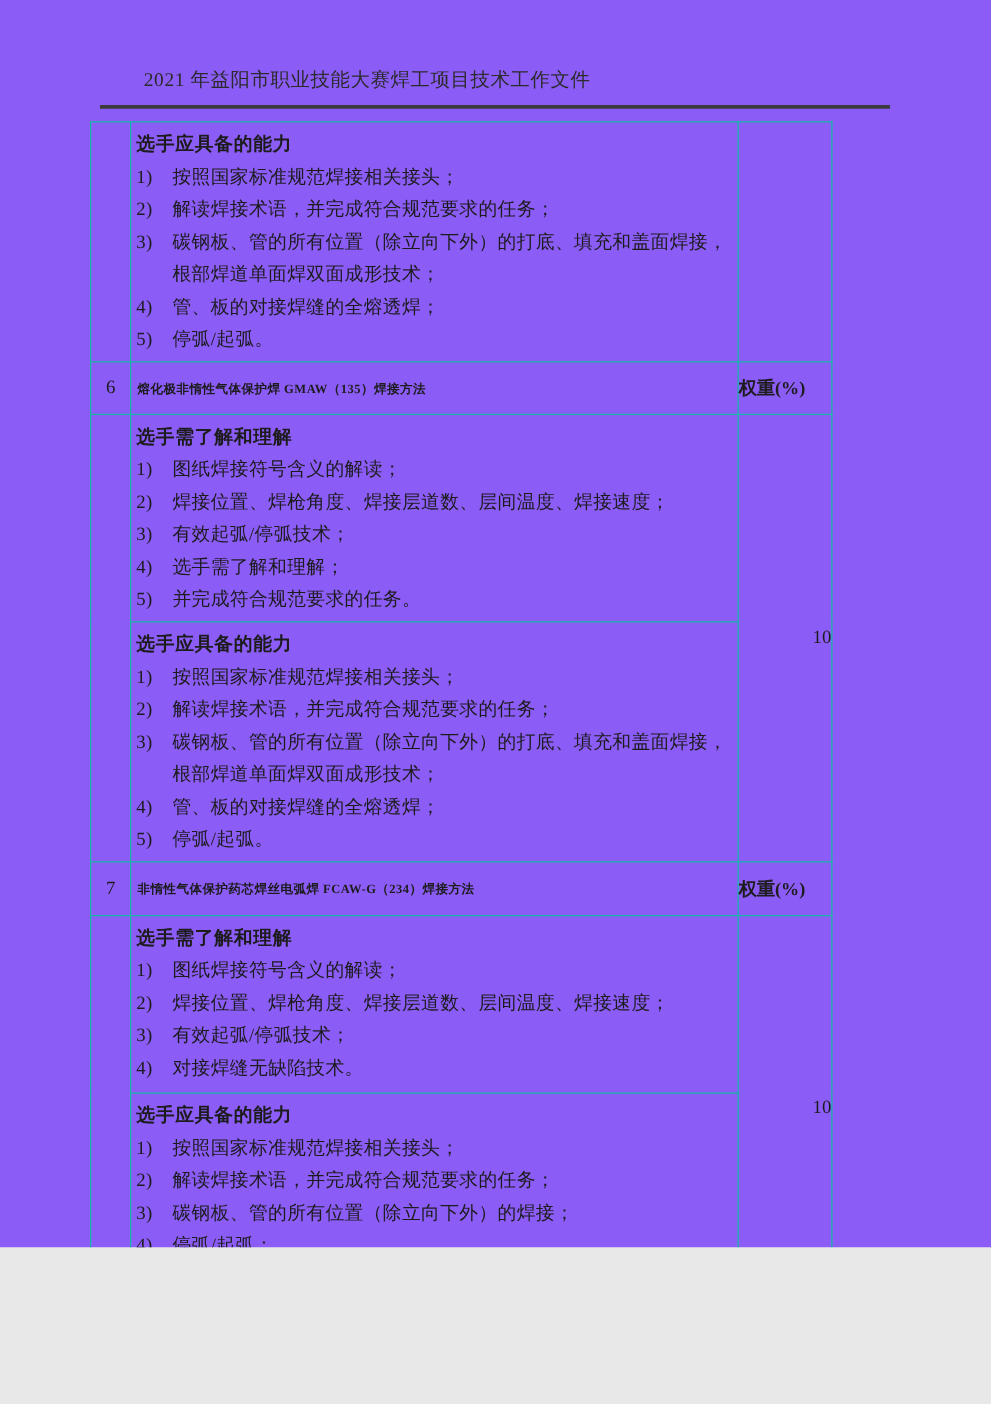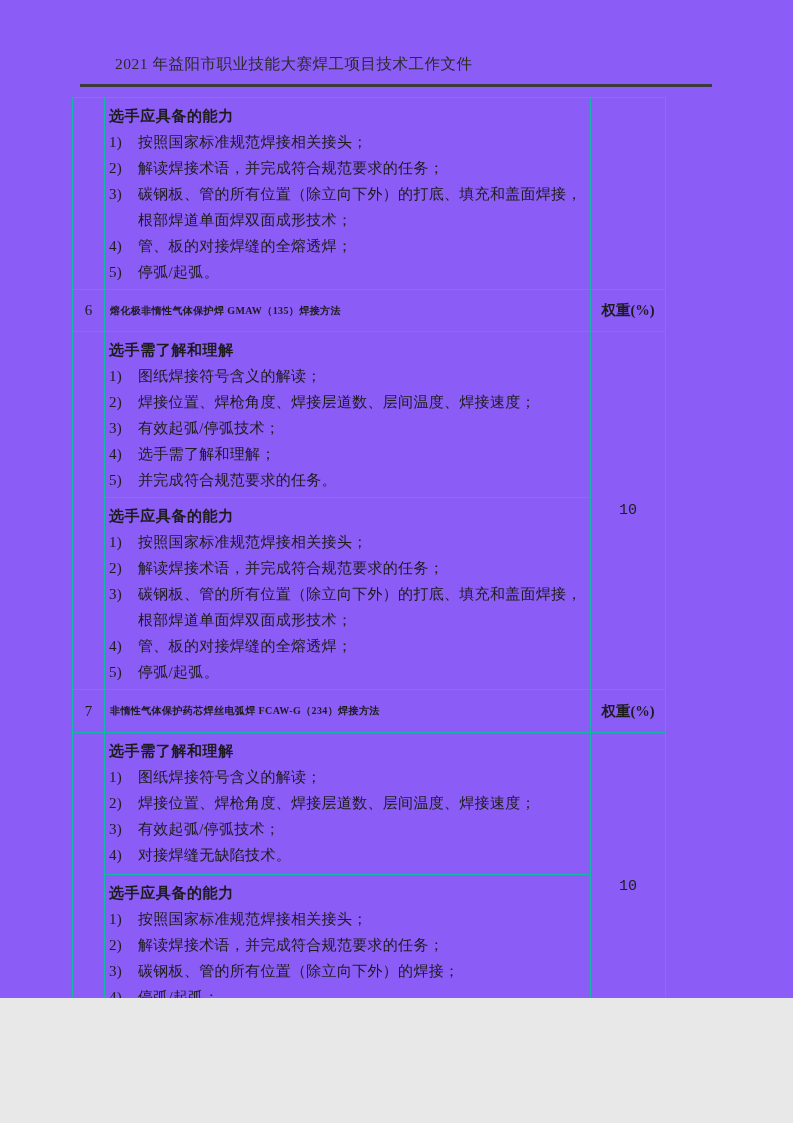--- a/index.html
+++ b/index.html
@@ -50,30 +50,29 @@
     font-size: 15px;
   }
   .title-cell {
     vertical-align: middle !important;
     font-weight: bold;
     font-size: 10px;
     padding: 0 0 0 5px !important;
     letter-spacing: 0.4px;
   }
   .weight-head-cell {
-    text-align: center;
+    text-align: left;
     vertical-align: middle !important;
     font-weight: bold;
     font-size: 14.5px;
   }
   .weight-val-cell {
-    text-align: center;
+    text-align: right;
     vertical-align: middle !important;
     font-size: 15px;
-    font-family: Liberation Mono, monospace;
   }
   .block {
     padding: 5px 2px 4px 4px;
     font-size: 15px;
     line-height: 26px;
     letter-spacing: 0.3px;
   }
   .block-heading {
     font-weight: bold;
     letter-spacing: 0.6px;

